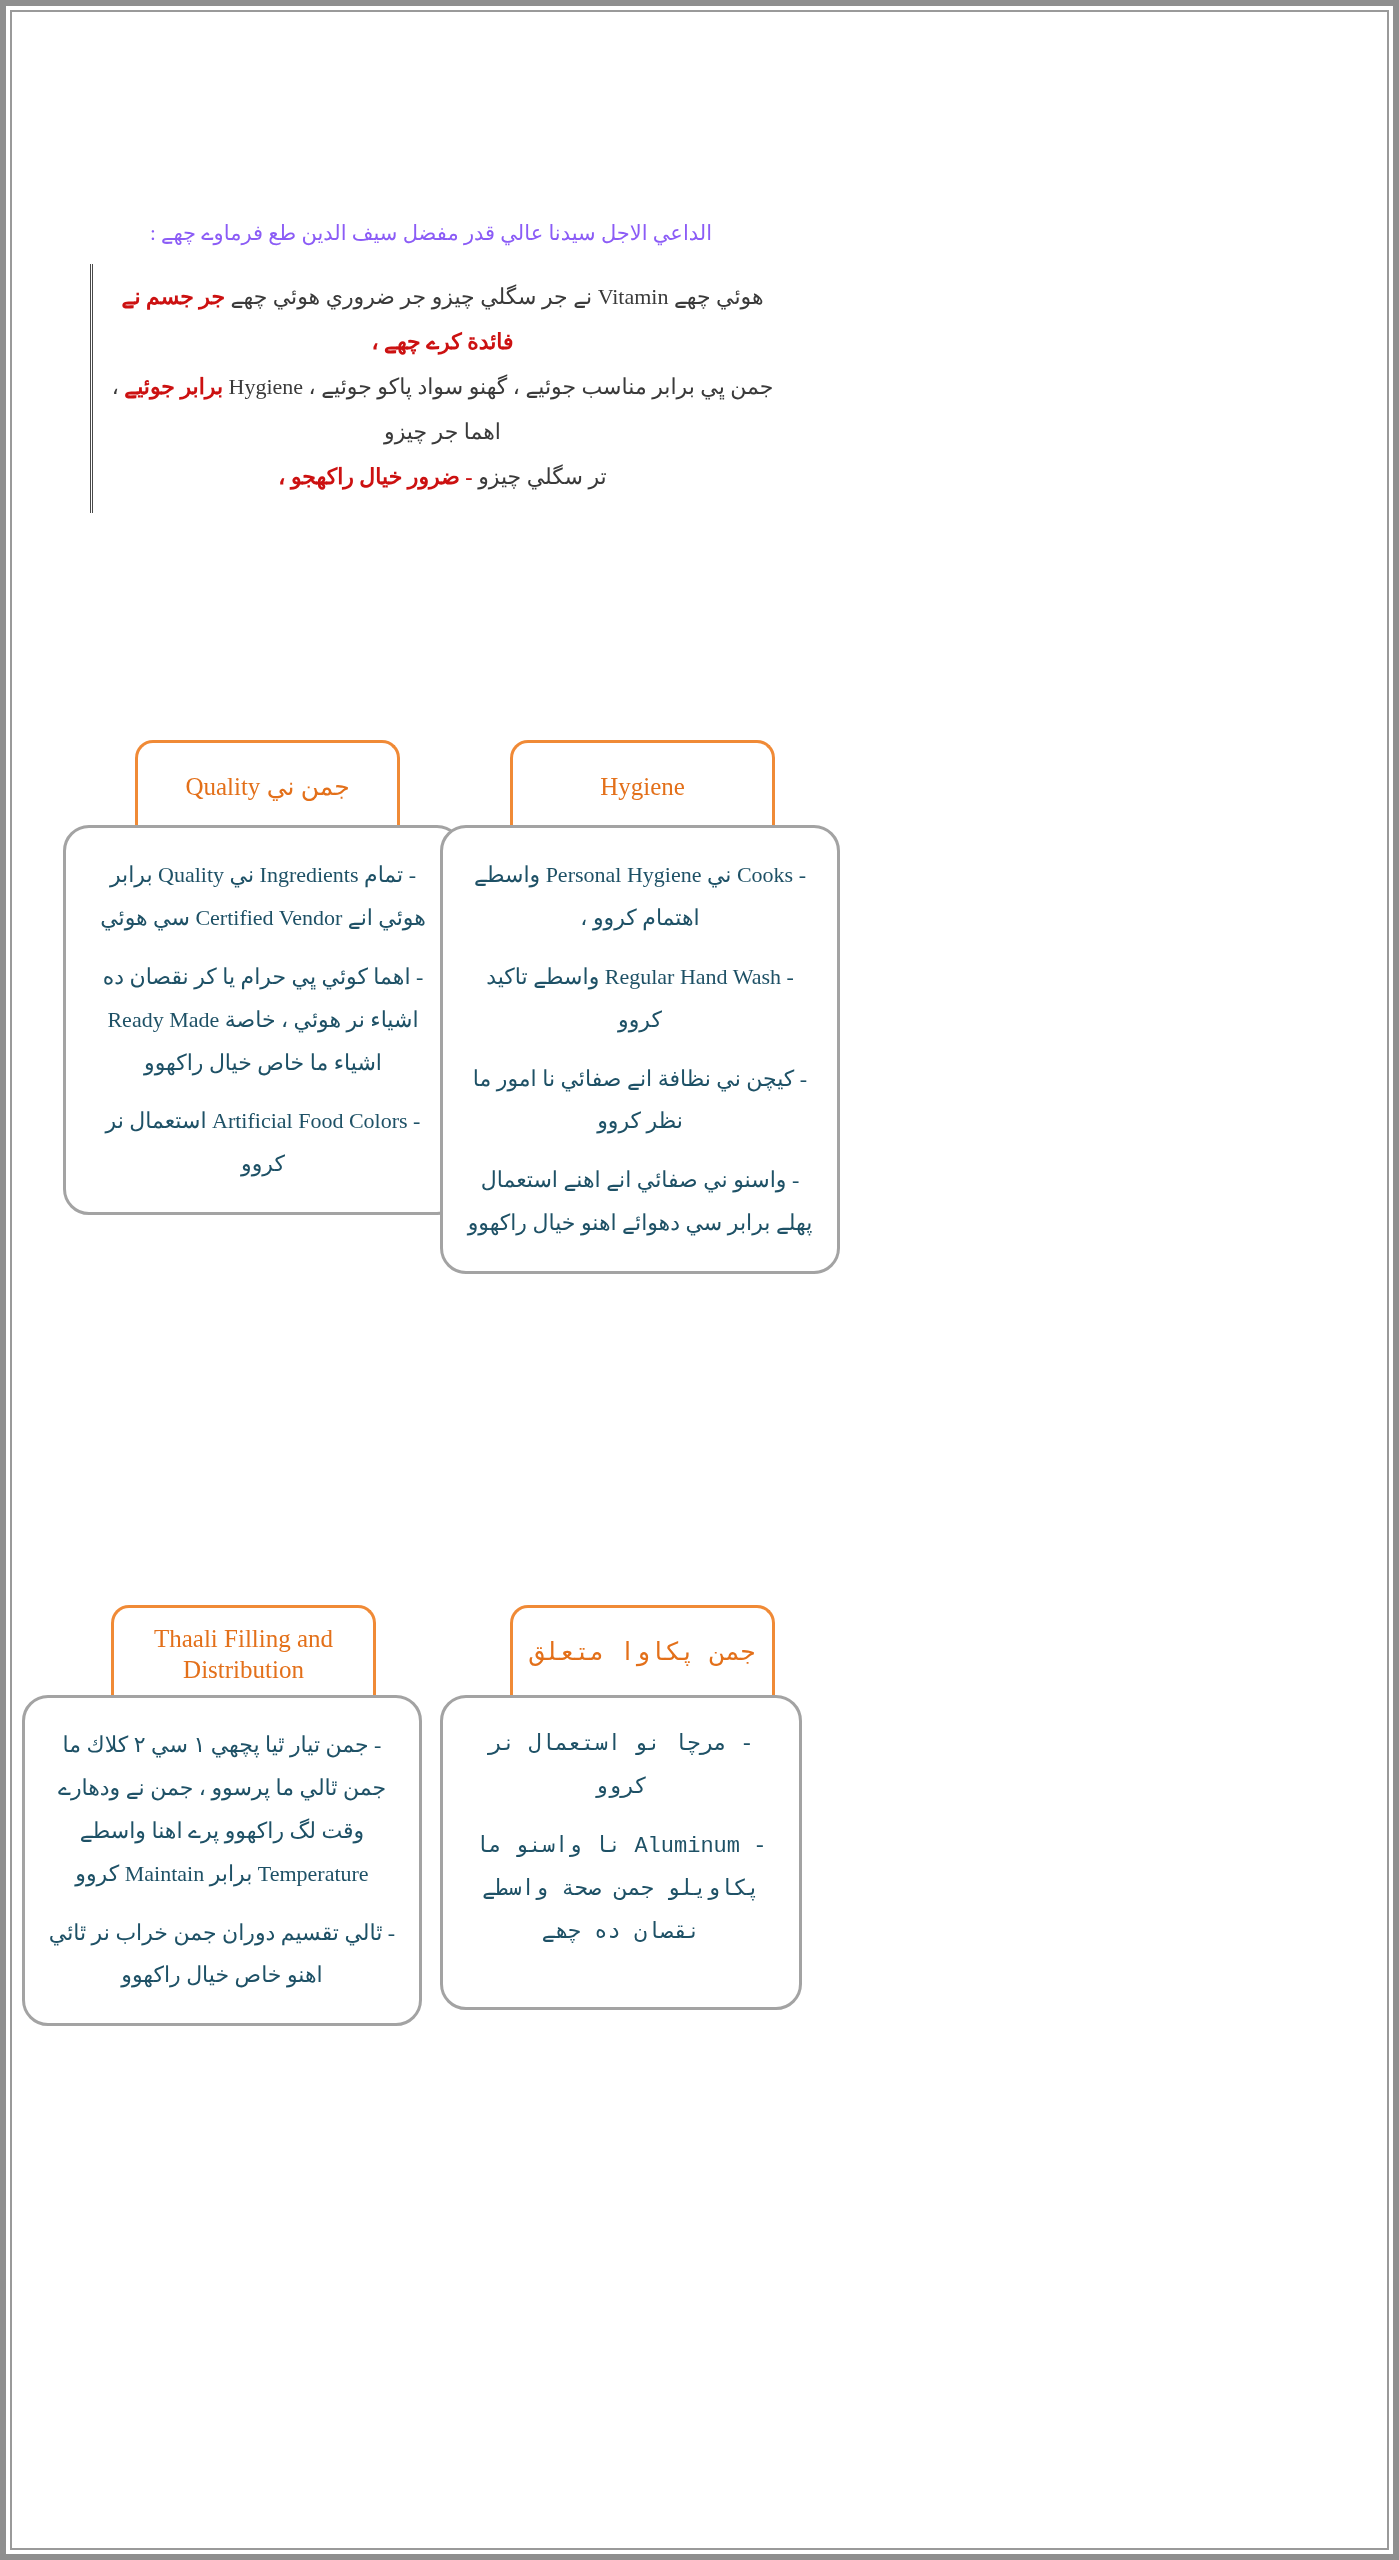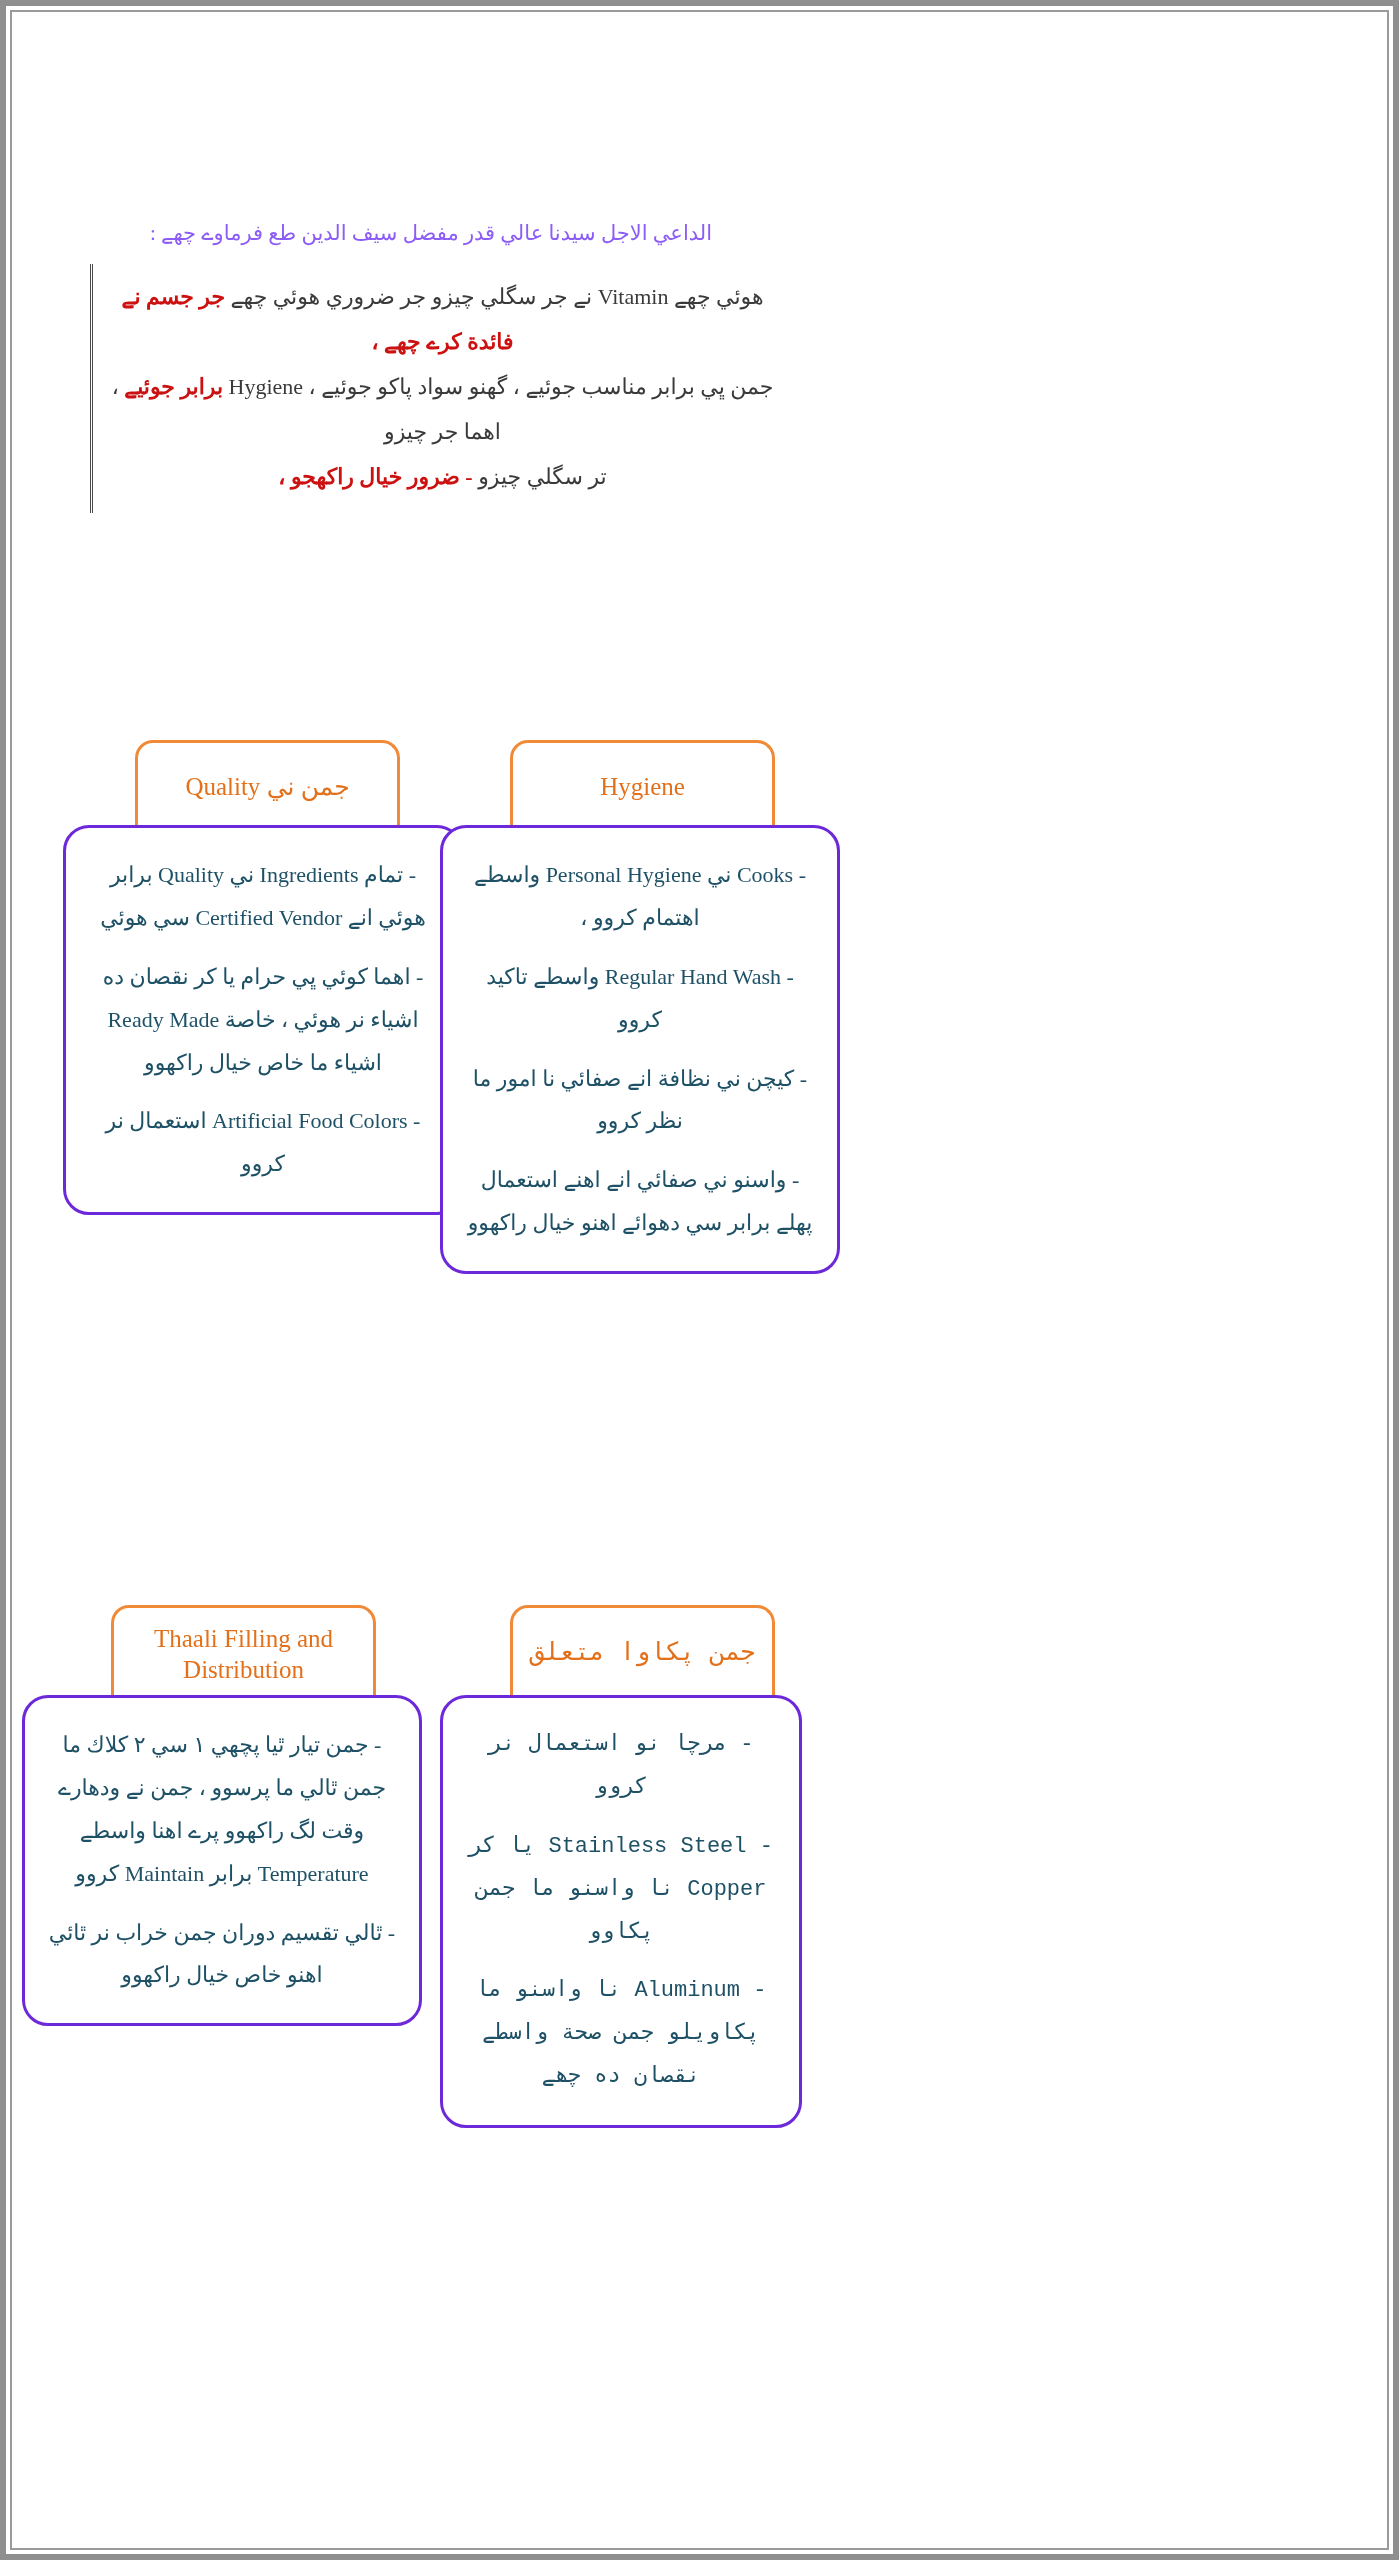--- a/index.html
+++ b/index.html
@@ -94,21 +94,21 @@
     color: #E3701A;
     text-align: center;
     line-height: 1.25;
     padding: 0 10px;
   }
   .tab-label.rtl { direction: rtl; font-size: 25px; }
   .tab-label.ltr { direction: ltr; font-size: 25px; }
 
   .card .body {
     position: absolute;
-    border: 3px solid #6d28d9;
+    border: 3px solid #a3a3a3;
     border-radius: 26px;
     background: #ffffff;
     box-sizing: border-box;
     z-index: 2;
     padding: 26px 22px 26px 22px;
     display: flex;
     flex-direction: column;
     justify-content: flex-start;
   }
 
@@ -200,19 +200,18 @@
     </div>
   </div>
 
   <div class="card" id="card-cooking">
     <div class="tab">
       <div class="tab-label rtl">جمن پكاوا متعلق</div>
     </div>
     <div class="body">
       <div class="bullets" id="bul-3">
           <div class="bullet">- مرچا نو استعمال نر كروو</div>
-          <div class="bullet">- Stainless Steel يا كر Copper نا واسنو ما جمن پكاوو</div>
           <div class="bullet">- Aluminum نا واسنو ما پكاويلو جمن صحة واسطے نقصان ده چھے</div>
         </div>
     </div>
   </div>
 
 </div>
 
 </body></html>

